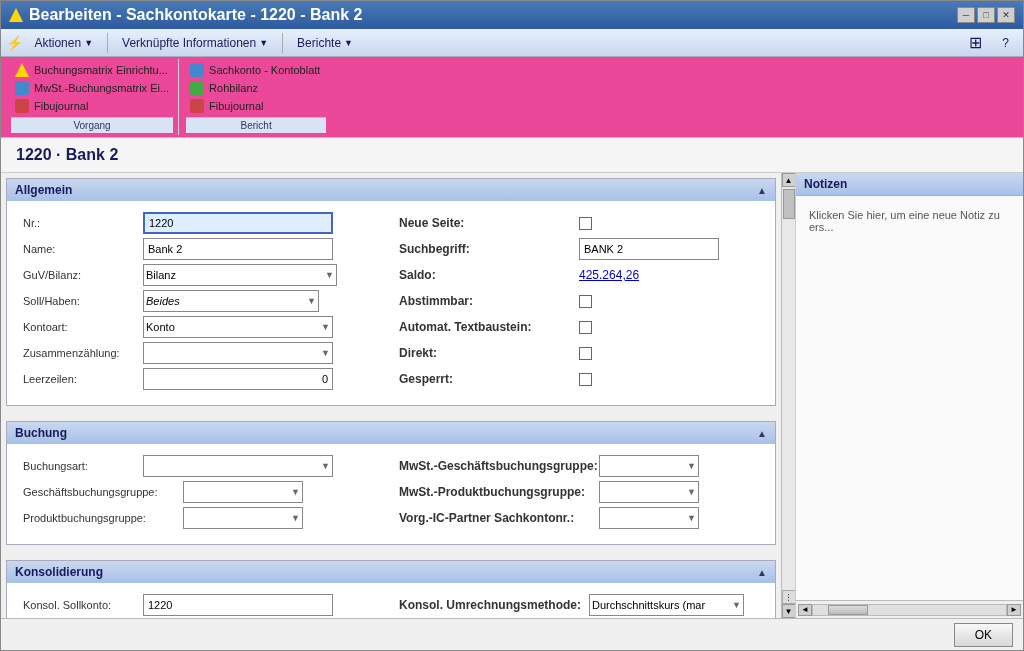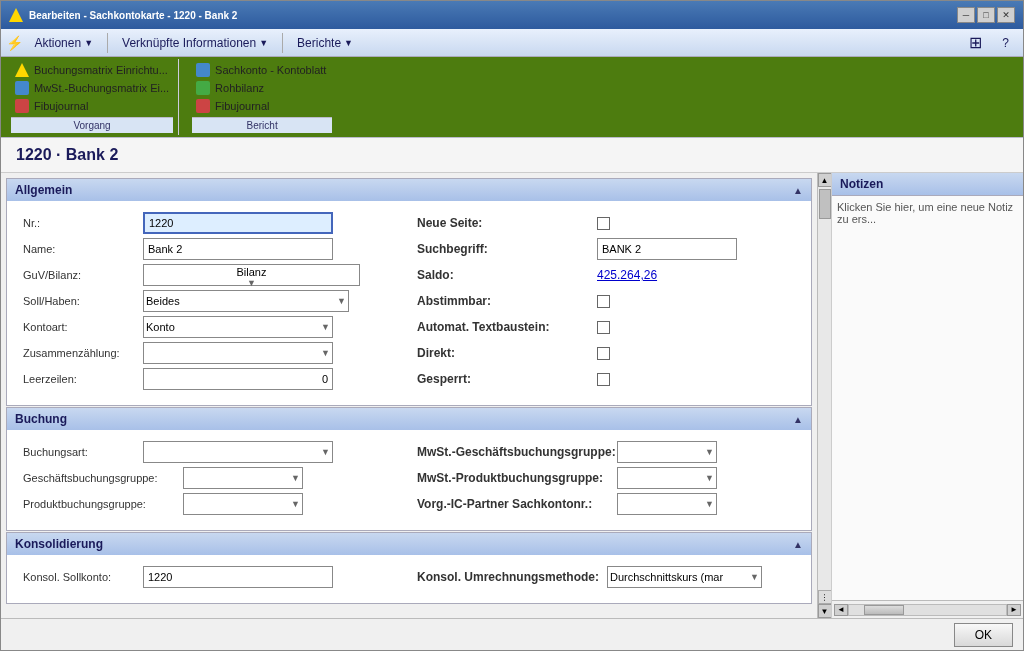--- a/index.html
+++ b/index.html
@@ -2,71 +2,71 @@
 <html><head>
   <meta charset="utf-8">
   <style>
     * { box-sizing: border-box; margin: 0; padding: 0; }
     body { font-family: 'Segoe UI', Tahoma, Geneva, Verdana, sans-serif; font-size: 12px; background: #d4d0c8; }
 
     .window { width: 1024px; height: 651px; background: #f0f0f0; border: 1px solid #888; display: flex; flex-direction: column; }
 
     
     .titlebar { background: linear-gradient(to bottom, #4a7ab5, #2d5a9e); color: white; padding: 5px 8px; display: flex; align-items: center; justify-content: space-between; height: 28px; }
-    .titlebar-left { display: flex; align-items: center; gap: 6px; font-size: 10px; font-weight: bold; }
+    .titlebar-left { display: flex; align-items: center; gap: 6px; font-size: 16px; font-weight: bold; }
     .titlebar-icon { width: 14px; height: 14px; background: #ffd700; clip-path: polygon(50% 0%, 0% 100%, 100% 100%); }
     .titlebar-controls { display: flex; gap: 2px; }
     .titlebar-btn { width: 18px; height: 16px; background: #d0d0d0; border: 1px solid #888; font-size: 9px; display: flex; align-items: center; justify-content: center; cursor: pointer; color: #333; }
 
     
     .menubar { background: linear-gradient(to bottom, #e8f0fc, #c8d8f0); padding: 3px 5px; display: flex; align-items: center; gap: 2px; height: 28px; border-bottom: 1px solid #aab; }
     .menu-item { padding: 3px 8px; font-size: 12px; color: #1a1a5a; cursor: pointer; display: flex; align-items: center; gap: 3px; border: 1px solid transparent; }
     .menu-separator-v { width: 1px; height: 20px; background: #aaa; margin: 0 3px; }
     .lightning-icon { color: #ffd700; font-size: 14px; }
     .dropdown-arrow { font-size: 9px; }
 
     
-    .toolbar { background: #4d7c0f; border-bottom: 1px solid #bbc; padding: 2px 5px; display: flex; gap: 8px; }
+    .toolbar { background: #ec4899; border-bottom: 1px solid #bbc; padding: 2px 5px; display: flex; gap: 2px; }
     .toolbar-section { display: flex; flex-direction: column; border-right: 1px solid #ccd; padding: 2px 5px; min-width: 150px; }
     .toolbar-section:last-child { border-right: none; }
     .toolbar-btn { display: flex; align-items: center; gap: 5px; padding: 2px 4px; cursor: pointer; font-size: 11px; color: #222; }
     .toolbar-btn-icon { width: 16px; height: 16px; display: flex; align-items: center; justify-content: center; font-size: 12px; }
     .toolbar-label { text-align: center; color: #336; font-size: 10px; padding: 2px; background: #d8e4f4; border-top: 1px solid #bbc; margin-top: 2px; }
 
     
     .page-title { padding: 8px 15px; font-size: 16px; color: #1a1a5a; font-weight: bold; border-bottom: 1px solid #ccc; background: #f5f5f5; }
 
     
     .content-area { display: flex; flex: 1; overflow: hidden; }
     .main-panel { flex: 1; overflow-y: auto; padding: 5px; }
-    .side-panel { width: 192px; border-left: 1px solid #ccc; background: #fafafa; display: flex; flex-direction: column; }
-
-    
-    .section { border: 1px solid #aab; margin-bottom: 1px; background: white; }
+    .side-panel { width: 228px; border-left: 1px solid #ccc; background: #fafafa; display: flex; flex-direction: column; }
+
+    
+    .section { border: 1px solid #aab; margin-bottom: 15px; background: white; }
     .section-header { background: linear-gradient(to bottom, #c8d8f0, #a8c0e8); padding: 4px 8px; font-weight: bold; color: #1a1a5a; display: flex; justify-content: space-between; align-items: center; cursor: pointer; }
     .section-header .collapse-btn { font-size: 10px; color: #336; }
     .section-body { padding: 8px; }
 
     
     .form-grid { display: grid; grid-template-columns: 1fr 1fr; gap: 0; }
     .form-col { padding: 3px 8px; }
     .form-row { display: flex; align-items: center; margin-bottom: 4px; min-height: 22px; }
     .form-label { min-width: 120px; color: #333; font-size: 11px; }
     .form-label-wide { min-width: 180px; color: #333; font-size: 12px; font-weight: bold; }
     .form-input { border: 1px solid #888; padding: 2px 4px; font-size: 11px; background: white; height: 22px; }
     .form-input-highlight { border: 2px solid #4466bb; background: #ddeeff; }
     .form-input-md { width: 160px; }
     .form-select { border: 1px solid #888; padding: 1px 2px; font-size: 11px; background: white; height: 22px; display: flex; align-items: center; justify-content: space-between; cursor: pointer; }
     .select-arrow { font-size: 9px; color: #666; }
     .checkbox { width: 13px; height: 13px; border: 1px solid #666; background: white; display: inline-block; }
     .value-link { color: #0000cc; text-decoration: underline; }
 
     
     .notizen-header { background: linear-gradient(to bottom, #c8d8f0, #a8c0e8); padding: 4px 8px; font-weight: bold; color: #1a1a5a; border-bottom: 1px solid #aab; }
-    .notizen-body { padding: 5px; flex: 1; font-size: 11px; color: #555; }
+    .notizen-body { padding: 13px; flex: 1; font-size: 11px; color: #555; }
 
     
     .bottom-bar { height: 32px; background: #f0f0f0; border-top: 1px solid #bbb; display: flex; align-items: center; justify-content: flex-end; padding: 0 10px; gap: 5px; }
     .btn-ok { padding: 4px 20px; background: linear-gradient(to bottom, #f8f8f8, #d8d8d8); border: 1px solid #888; font-size: 12px; cursor: pointer; }
 
     
     .side-panel-bottom { height: 18px; background: #f0f0f0; border-top: 1px solid #bbb; display: flex; align-items: center; padding: 0 2px; }
     .scrollbar-track { flex: 1; height: 12px; background: #e0e0e0; border: 1px solid #bbb; display: flex; align-items: center; }
     .scrollbar-thumb { width: 40px; height: 10px; background: linear-gradient(to bottom, #ddd, #bbb); border: 1px solid #999; margin: 0 15px; }
     .scroll-arrow { width: 14px; height: 12px; background: #d0d0d0; border: 1px solid #999; display: flex; align-items: center; justify-content: center; font-size: 8px; cursor: pointer; }
@@ -164,28 +164,28 @@
               <div class="form-row">
                 <span class="form-label">Nr.:</span>
                 <input class="form-input form-input-md form-input-highlight" value="1220" style="width: 190px;">
               </div>
               <div class="form-row">
                 <span class="form-label">Name:</span>
                 <input class="form-input" value="Bank 2" style="width: 190px;">
               </div>
               <div class="form-row">
                 <span class="form-label">GuV/Bilanz:</span>
-                <div class="form-select" style="width:217px;flex-direction:column;">
+                <div class="form-select" style="width:194px;">
                   <span>Bilanz</span>
                   <span class="select-arrow">▼</span>
                 </div>
               </div>
               <div class="form-row">
                 <span class="form-label">Soll/Haben:</span>
-                <div class="form-select" style="width:206px;">
+                <div class="form-select" style="width:176px;font-style:italic;">
                   <span>Beides</span>
                   <span class="select-arrow">▼</span>
                 </div>
               </div>
               <div class="form-row">
                 <span class="form-label">Kontoart:</span>
                 <div class="form-select" style="width:190px;">
                   <span>Konto</span>
                   <span class="select-arrow">▼</span>
                 </div>

